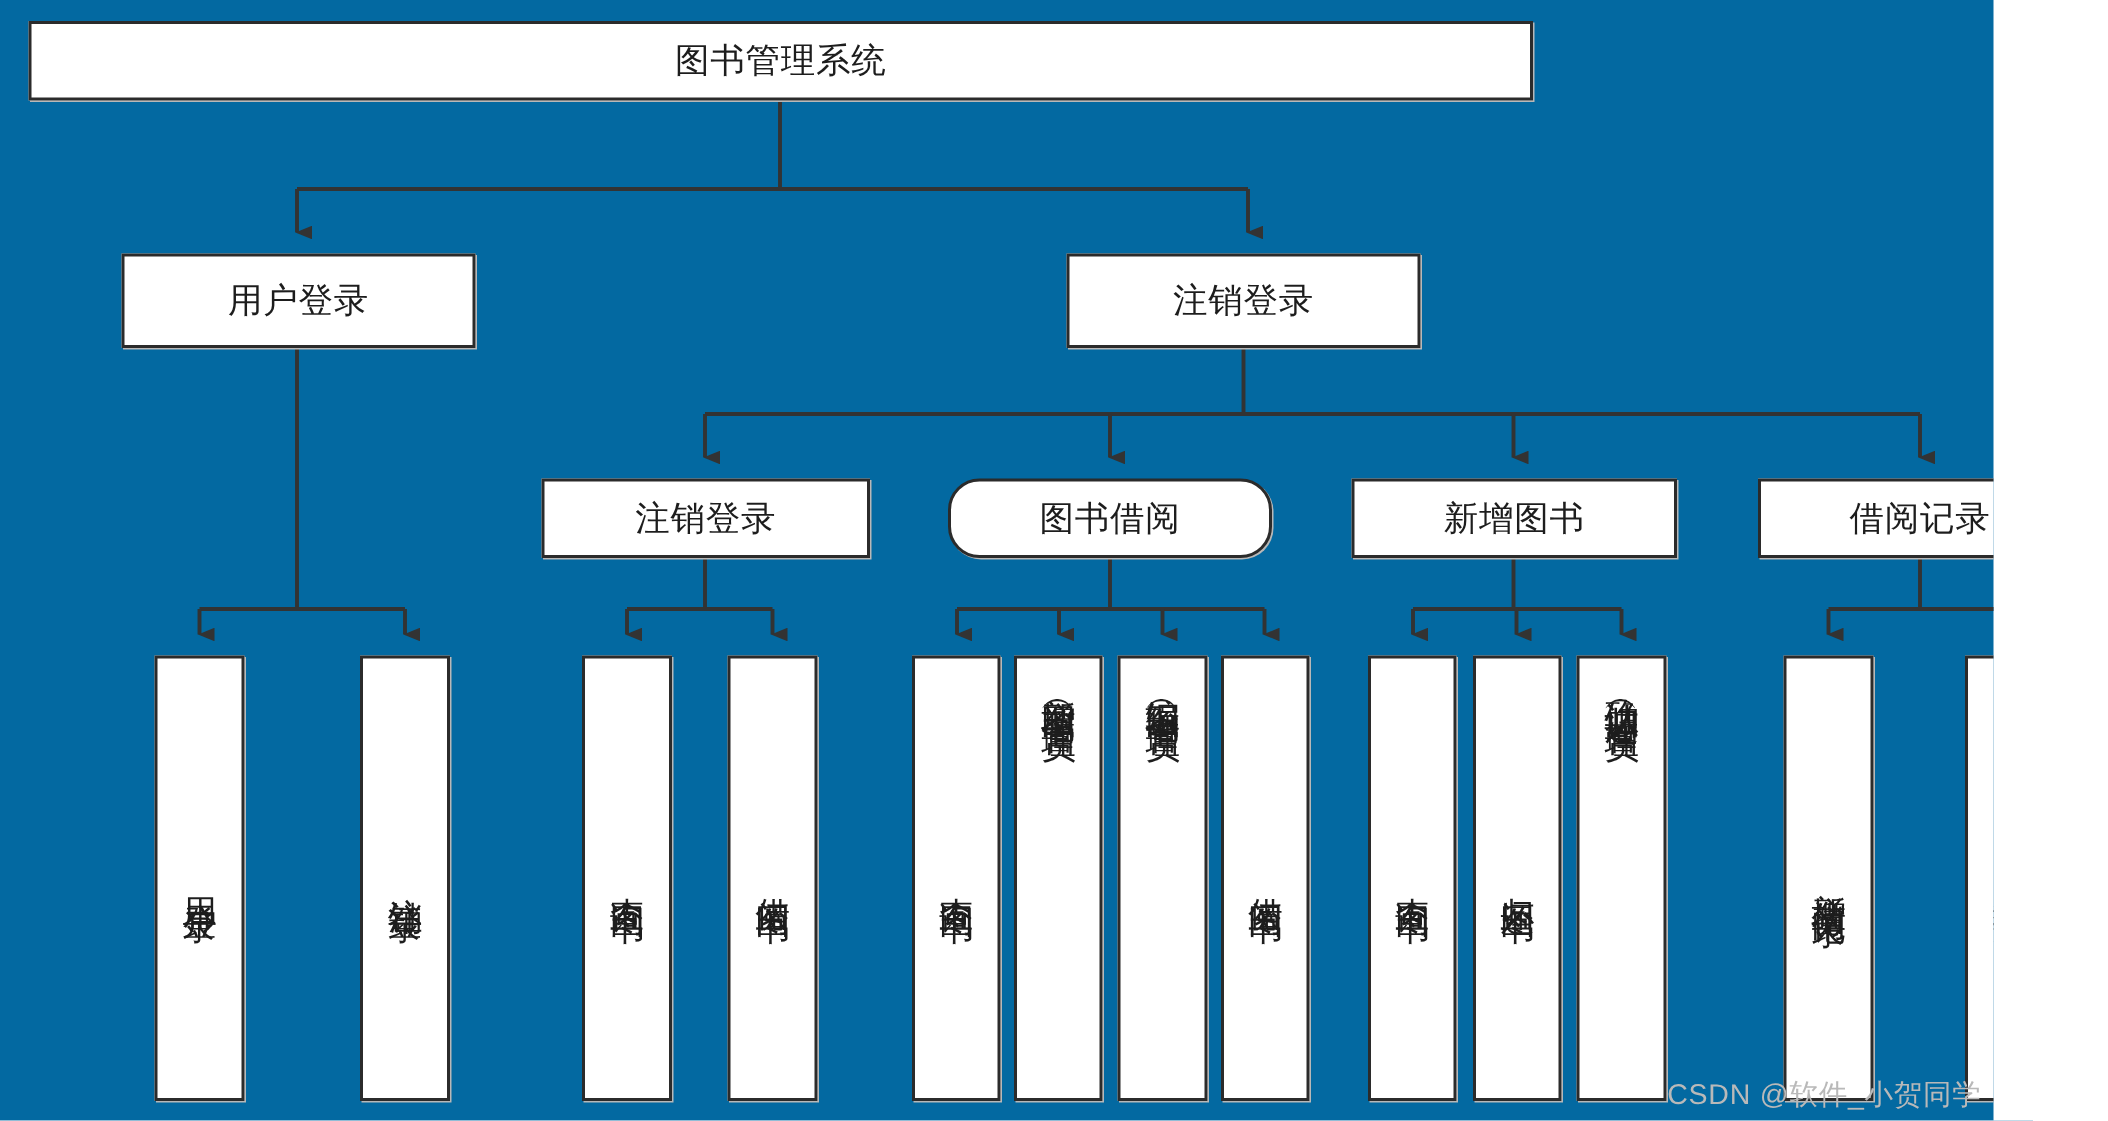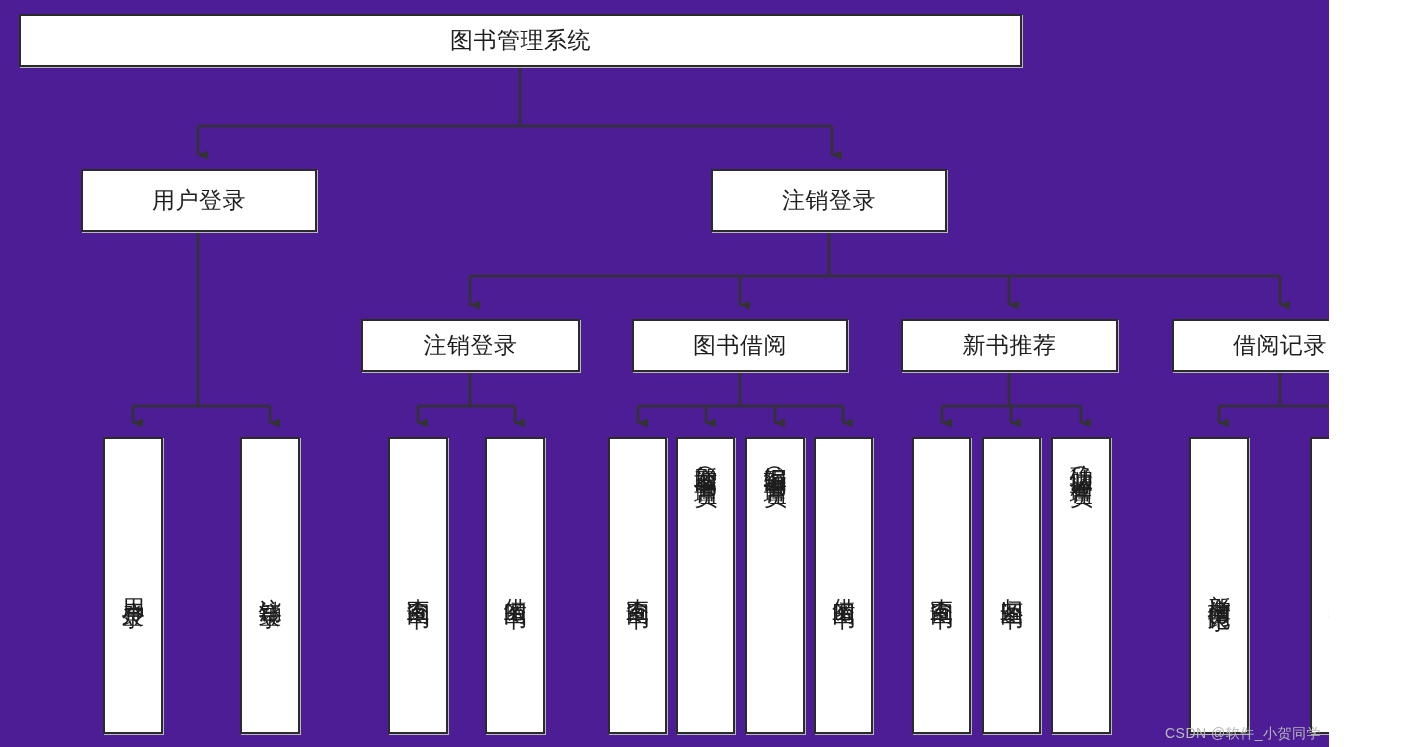--- a/index.html
+++ b/index.html
@@ -7,21 +7,21 @@
     padding: 0;
     background: #ffffff;
   }
   body {
     font-family: "Liberation Sans", "DejaVu Sans", sans-serif;
   }
   #diagram-canvas {
     position: relative;
     width: 1329px;
     height: 747px;
-    background: #4c1d95;
+    background: #0369a1;
     overflow: hidden;
   }
   #connector-layer {
     position: absolute;
     left: 0;
     top: 0;
     width: 1405px;
     height: 747px;
   }
   .node-box {
@@ -56,21 +56,21 @@
     line-height: 1.1;
   }
   .node-box.leaf.centered {
     align-items: center;
     padding-top: 0;
   }
   #watermark {
     position: absolute;
     right: 8px;
     bottom: 4px;
-    font-size: 14px;
+    font-size: 19px;
     color: #b9b9b9;
     letter-spacing: 0.5px;
     white-space: nowrap;
     z-index: 5;
   }
 </style>
 </head>
 <body>
 
 <div id="diagram-canvas">
@@ -134,25 +134,25 @@
         <span class="node-label">用户登录</span>
       </div>
       <div class="node-box" style="left: 711px; top: 169px; width: 236px; height: 63px;">
         <span class="node-label">注销登录</span>
       </div>
     </div>
   <div id="level2-layer">
       <div class="node-box" style="left: 361px; top: 319px; width: 219px; height: 53px;">
         <span class="node-label">注销登录</span>
       </div>
-      <div class="node-box" style="left: 632px; top: 319px; width: 216px; height: 53px;">
+      <div class="node-box" style="left: 632px; top: 319px; width: 216px; height: 53px; border-radius: 21px;">
         <span class="node-label">图书借阅</span>
       </div>
       <div class="node-box" style="left: 901px; top: 319px; width: 217px; height: 53px;">
-        <span class="node-label">新书推荐</span>
+        <span class="node-label">新增图书</span>
       </div>
       <div class="node-box" style="left: 1172px; top: 319px; width: 216px; height: 53px;">
         <span class="node-label">借阅记录</span>
       </div>
     </div>
   <div id="leaf-layer">
       <div class="node-box leaf centered" style="left: 103px; top: 437px; width: 60px; height: 297px;">
         <span class="node-label">用户登录</span>
       </div>
       <div class="node-box leaf centered" style="left: 240px; top: 437px; width: 60px; height: 297px;">

